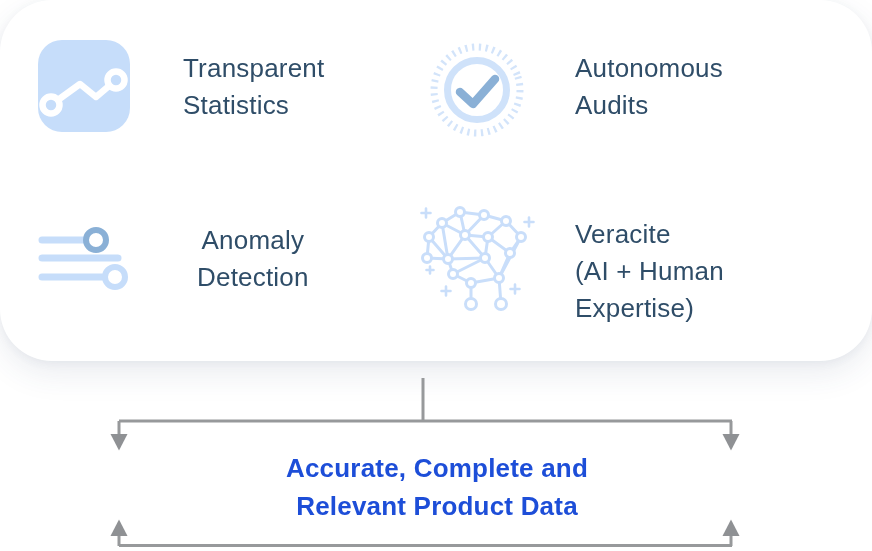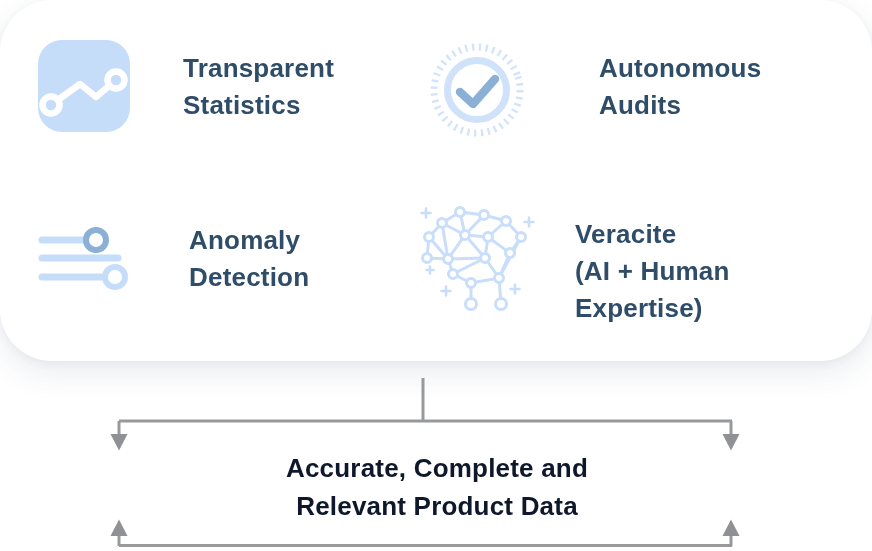--- a/index.html
+++ b/index.html
@@ -7,35 +7,35 @@
     position:relative; width:872px; height:551px; background:#ffffff;
     overflow:hidden; font-family:"Liberation Sans", sans-serif;
   }
   .card {
     position:absolute; left:0; top:0; width:872px; height:361px;
     background:#ffffff; border-radius:52px;
     box-shadow: 0 12px 32px rgba(45,70,105,0.10), 0 2px 10px rgba(45,70,105,0.06);
   }
   .icon-abs { position:absolute; }
   .feature-label {
-    position:absolute; font-size:26px; font-weight:700; line-height:37px;
+    position:absolute; font-size:26px; font-weight:400; line-height:37px;
     color:#2f4d68; white-space:pre-line; letter-spacing:0.2px;
   }
   .lbl-1 { left:183px; top:50px; }
-  .lbl-2 { left:575px; top:50px;margin-left:24px; }
-  .lbl-3 { left:189px; top:222px; }
+  .lbl-2 { left:575px; top:50px; }
+  .lbl-3 { left:197px; top:222px;text-align:center; }
   .lbl-4 { left:575px; top:216px; }
   .icon-1 { left:38px;  top:40px;  width:92px;  height:92px; }
   .icon-2 { left:429px; top:42px;  width:96px;  height:96px; }
   .icon-3 { left:38px;  top:226px; width:92px;  height:66px; }
   .icon-4 { left:417px; top:202px; width:118px; height:115px; }
   .connector { position:absolute; left:0; top:0; width:872px; height:551px; }
   .result-label {
     position:absolute; left:237px; top:449px; width:400px; text-align:center;
-    font-size:26px; font-weight:600; line-height:38px; color:#0f172a;
+    font-size:26px; font-weight:600; line-height:38px; color:#1d4ed8;
     white-space:pre-line; letter-spacing:0.2px;
   }
 </style>
 </head>
 <body>
 
 <div class="stage">
 
   <div class="card">
 

